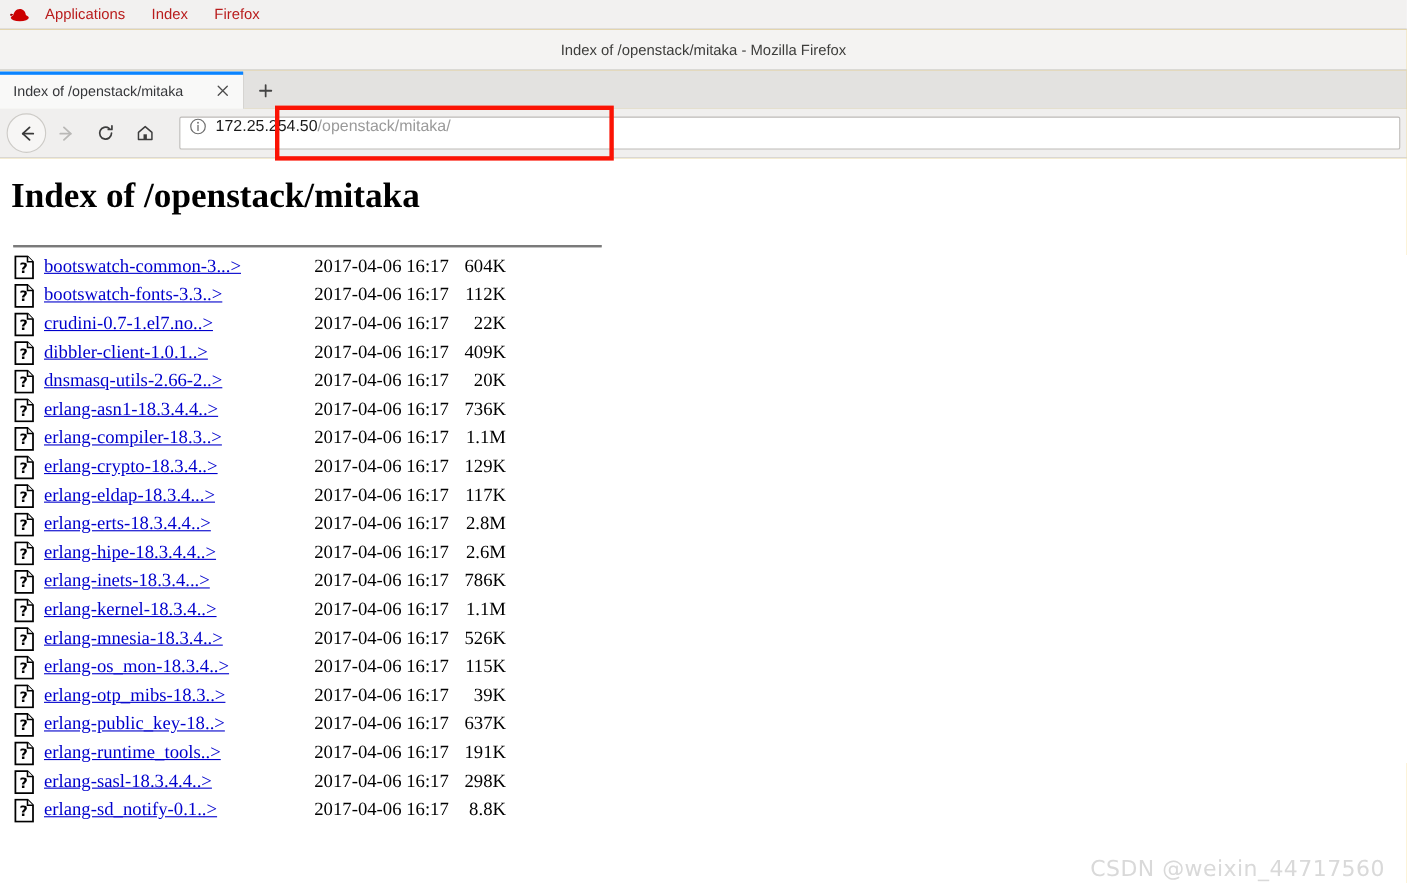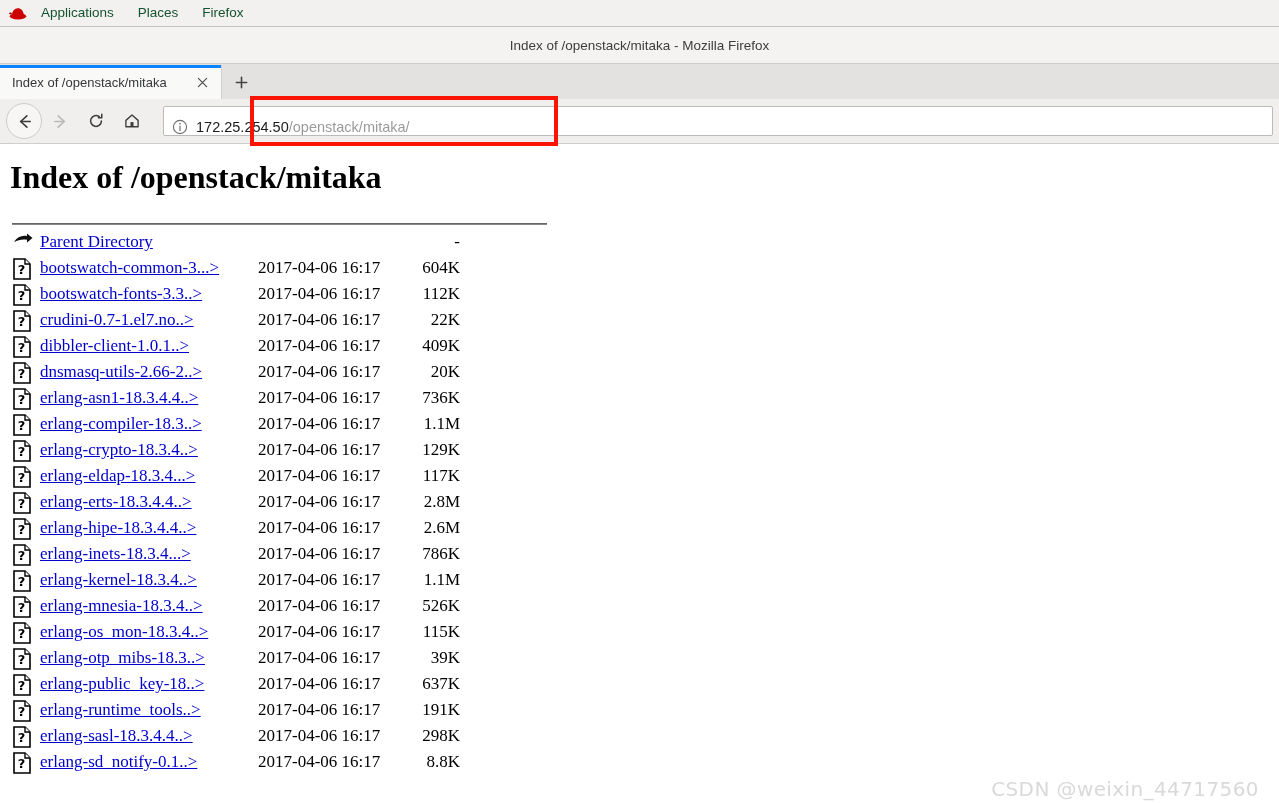--- a/index.html
+++ b/index.html
@@ -16,21 +16,21 @@
     height: 27px;
     background: #f2f1f0;
     border-bottom: 1px solid #c6c2bd;
     display: flex;
     align-items: center;
     padding-left: 8px;
     gap: 0px;
   }
   #gnome-panel .panel-item {
     font-size: 13.5px;
-    color: #14532d;
+    color: #b91c1c;
     padding: 0 12px;
     line-height: 26px;
     white-space: nowrap;
   }
   .redhat-logo { width: 20px; height: 18px; position: relative; margin-right: 1px; }
   .redhat-logo svg { display: block; }
 
   
   #firefox-window {
     height: 776px;
@@ -136,21 +136,21 @@
     margin-left: 13px;
     height: 30px;
     position: relative;
   }
   #urlbar {
     height: 30px;
     background: #ffffff;
     border: 1px solid #bdbbb8;
     border-radius: 2px;
     display: flex;
-    align-items: flex-end;
+    align-items: flex-start;
     padding: 0 8px;
     gap: 8px;
   }
   .info-icon { width: 16px; height: 16px; flex: 0 0 auto; color: #6b6b6b; }
   .info-icon svg { display: block; }
   #url-text {
     font-size: 14.5px;
     color: #9a9a9a;
     white-space: nowrap;
     overflow: hidden;
@@ -204,21 +204,21 @@
     text-decoration: underline;
   }
   table#index-table td {
     padding: 0;
     vertical-align: middle;
     white-space: nowrap;
     line-height: 26px;
   }
   .col-icon { width: 30px; text-align: left; padding-left: 2px !important; }
   .col-name { width: 218px; text-align: left; }
-  .col-date { width: 158px; padding-right: 8px !important; }
+  .col-date { width: 158px; text-align: right; padding-right: 8px !important; }
   .col-size { width: 44px; text-align: right; }
   .col-desc { width: 110px; text-align: left; }
 
   th.col-name  { text-align: center; }
   th.col-date  { text-align: center; padding-right: 0 !important; }
   th.col-size  { text-align: center; }
   th.col-desc  { text-align: center; }
 
   .hr-row td {
     padding: 0 !important;
@@ -260,21 +260,21 @@
 
 <div id="gnome-panel">
   <span class="redhat-logo">
     <svg viewBox="0 0 20 18" width="20" height="18" aria-hidden="true">
       <ellipse cx="10" cy="12.2" rx="8.2" ry="3.2" fill="#cc0000"></ellipse>
       <path d="M4 11.5 C4 7.2 6.6 4.2 10 4.2 C13 4.2 15.2 6.4 15.6 10 C15.8 11.6 15 12.4 13 12.6 C9.8 13 6 12.8 4 11.5 Z" fill="#cc0000"></path>
       <path d="M2.2 10.6 C1.2 10.2 0.8 9.4 1.4 8.9 C2.1 8.3 3.4 8.6 4.2 9.4 Z" fill="#a30000"></path>
     </svg>
   </span>
   <span class="panel-item">Applications</span>
-  <span class="panel-item">Places</span>
+  <span class="panel-item">Index</span>
   <span class="panel-item">Firefox</span>
 </div>
 
 <div id="firefox-window">
 
   <div id="titlebar">
     <span class="title-text">Index of /openstack/mitaka - Mozilla Firefox</span>
   </div>
 
   <div id="tabstrip">
@@ -342,29 +342,20 @@
     <table id="index-table">
       <thead>
         <tr class="hr-row">
           <td colspan="5">
               <div class="hr-line"></div>
             </td>
         </tr>
       </thead>
       <tbody id="index-body">
           <tr>
-            <td class="col-icon"><span class="ic"><svg viewBox="0 0 22 16" width="22" height="16" aria-hidden="true">
-                  <path d="M2 10 C5 5 10 3 15 4 L15 1.5 L20.5 6 L15 10.5 L15 7.8 C10.5 7 6 8 2 10 Z" fill="#111111"></path>
-                </svg></span></td>
-            <td class="col-name"><a class="file-link" href="#">Parent Directory</a></td>
-            <td class="col-date"></td>
-            <td class="col-size">-</td>
-            <td class="col-desc"></td>
-          </tr>
-          <tr>
             <td class="col-icon"><span class="ic"><svg viewBox="0 0 20 22" width="20" height="22" aria-hidden="true">
                   <path d="M2 1 L13 1 L18 6 L18 21 L2 21 Z" fill="#ffffff" stroke="#000000" stroke-width="1.6"></path>
                   <path d="M13 1 L13 6 L18 6" fill="#ffffff" stroke="#000000" stroke-width="1.4"></path>
                   <text x="9.6" y="16" font-family="DejaVu Sans, sans-serif" font-size="13" font-weight="bold" text-anchor="middle" fill="#000000">?</text>
                 </svg></span></td>
             <td class="col-name"><a class="file-link" href="#">bootswatch-common-3...&gt;</a></td>
             <td class="col-date">2017-04-06 16:17</td>
             <td class="col-size">604K</td>
             <td class="col-desc"></td>
           </tr>

